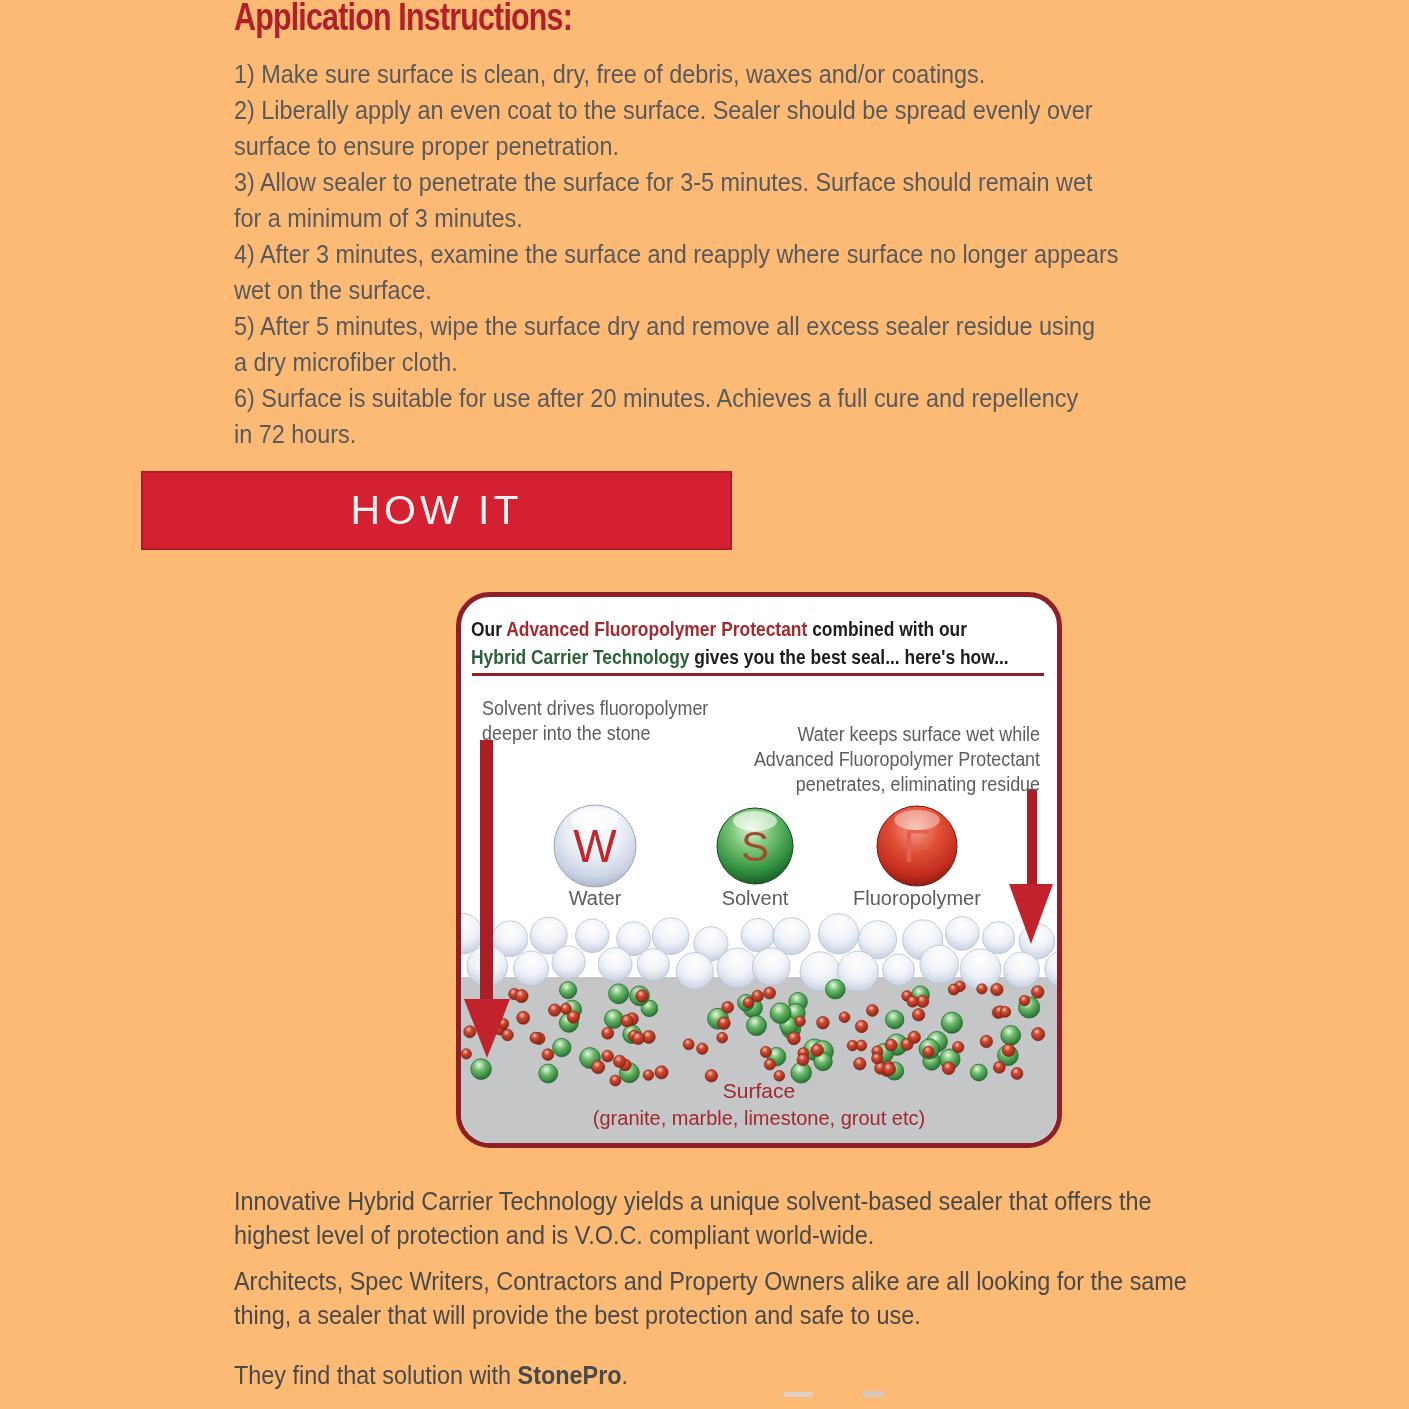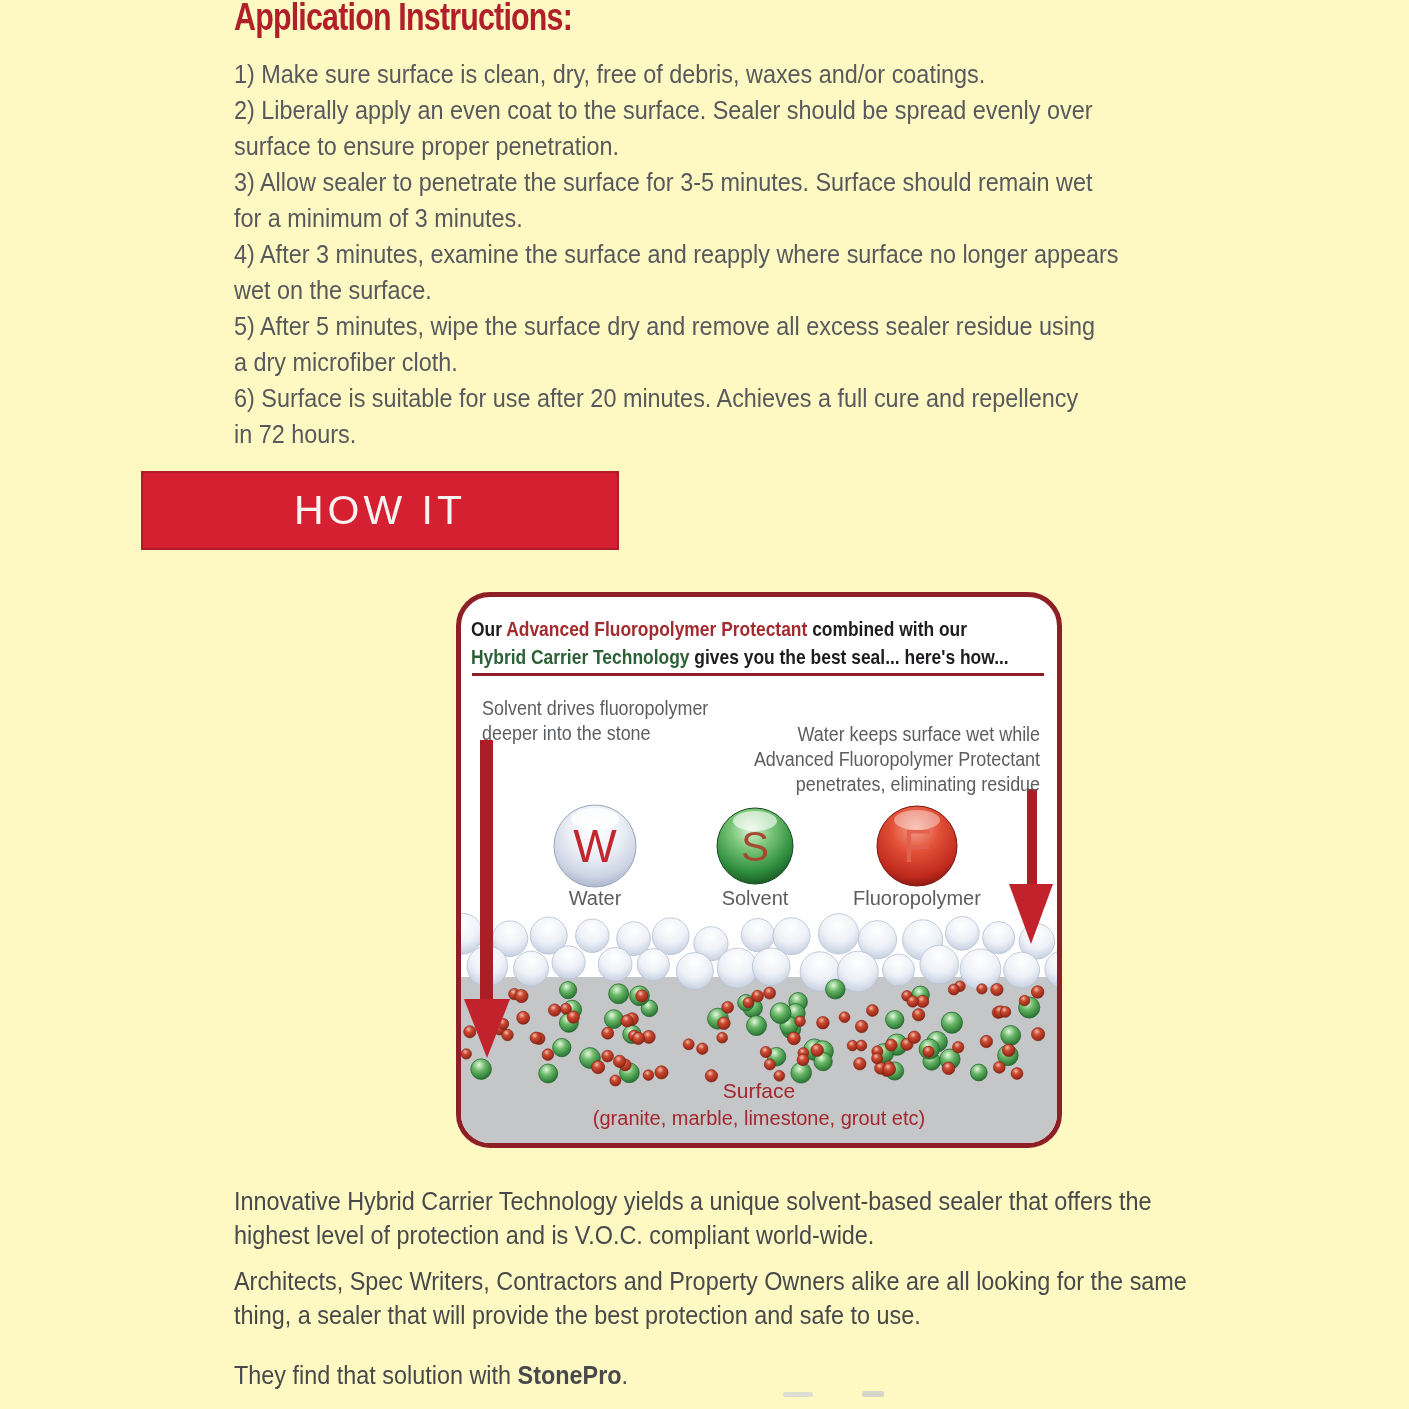--- a/index.html
+++ b/index.html
@@ -1,32 +1,32 @@
 <!DOCTYPE html>
 <html><head>
 <meta charset="utf-8">
 <style>
   html,body{margin:0;padding:0;background:#ffffff;}
-  #page{position:relative;width:1409px;height:1409px;background:#fef9c3;overflow:hidden;
+  #page{position:relative;width:1409px;height:1409px;background:#fdba74;overflow:hidden;
         font-family:"Liberation Sans",sans-serif;}
 
   .narrow{transform:scaleX(0.90);transform-origin:0 0;}
 
   
   .doc-title{position:absolute;left:234px;top:-4px;font-size:38px;font-weight:bold;
              color:#b1202a;letter-spacing:-1px;transform:scaleX(0.80);transform-origin:0 0;
              white-space:nowrap;}
 
   
   .instructions{position:absolute;left:234px;top:56px;font-size:26px;line-height:36px;
                 color:#58595c;}
   .instructions .step{white-space:pre-line;margin:0;}
 
   
-  .banner{position:absolute;left:141px;top:471px;width:478px;height:79px;background:#d42031;
+  .banner{position:absolute;left:141px;top:471px;width:591px;height:79px;background:#d42031;
           border:2px solid #b01b27;box-sizing:border-box;display:flex;align-items:center;
           justify-content:center;color:#f8f2f1;font-size:41px;letter-spacing:4px;white-space:nowrap;}
   .banner .light{font-weight:normal;}
   .banner .bold{font-weight:bold;margin-left:14px;}
 
   
   .diagram-box{position:absolute;left:456px;top:592px;width:596px;height:546px;
                border:5px solid #8e1f26;border-radius:34px;background:#ffffff;overflow:hidden;}
   .box-header{position:absolute;left:10px;top:18px;right:4px;font-size:20.5px;line-height:27.5px;
               color:#1d1d1f;font-weight:bold;transform:scaleX(0.85);transform-origin:0 0;}

